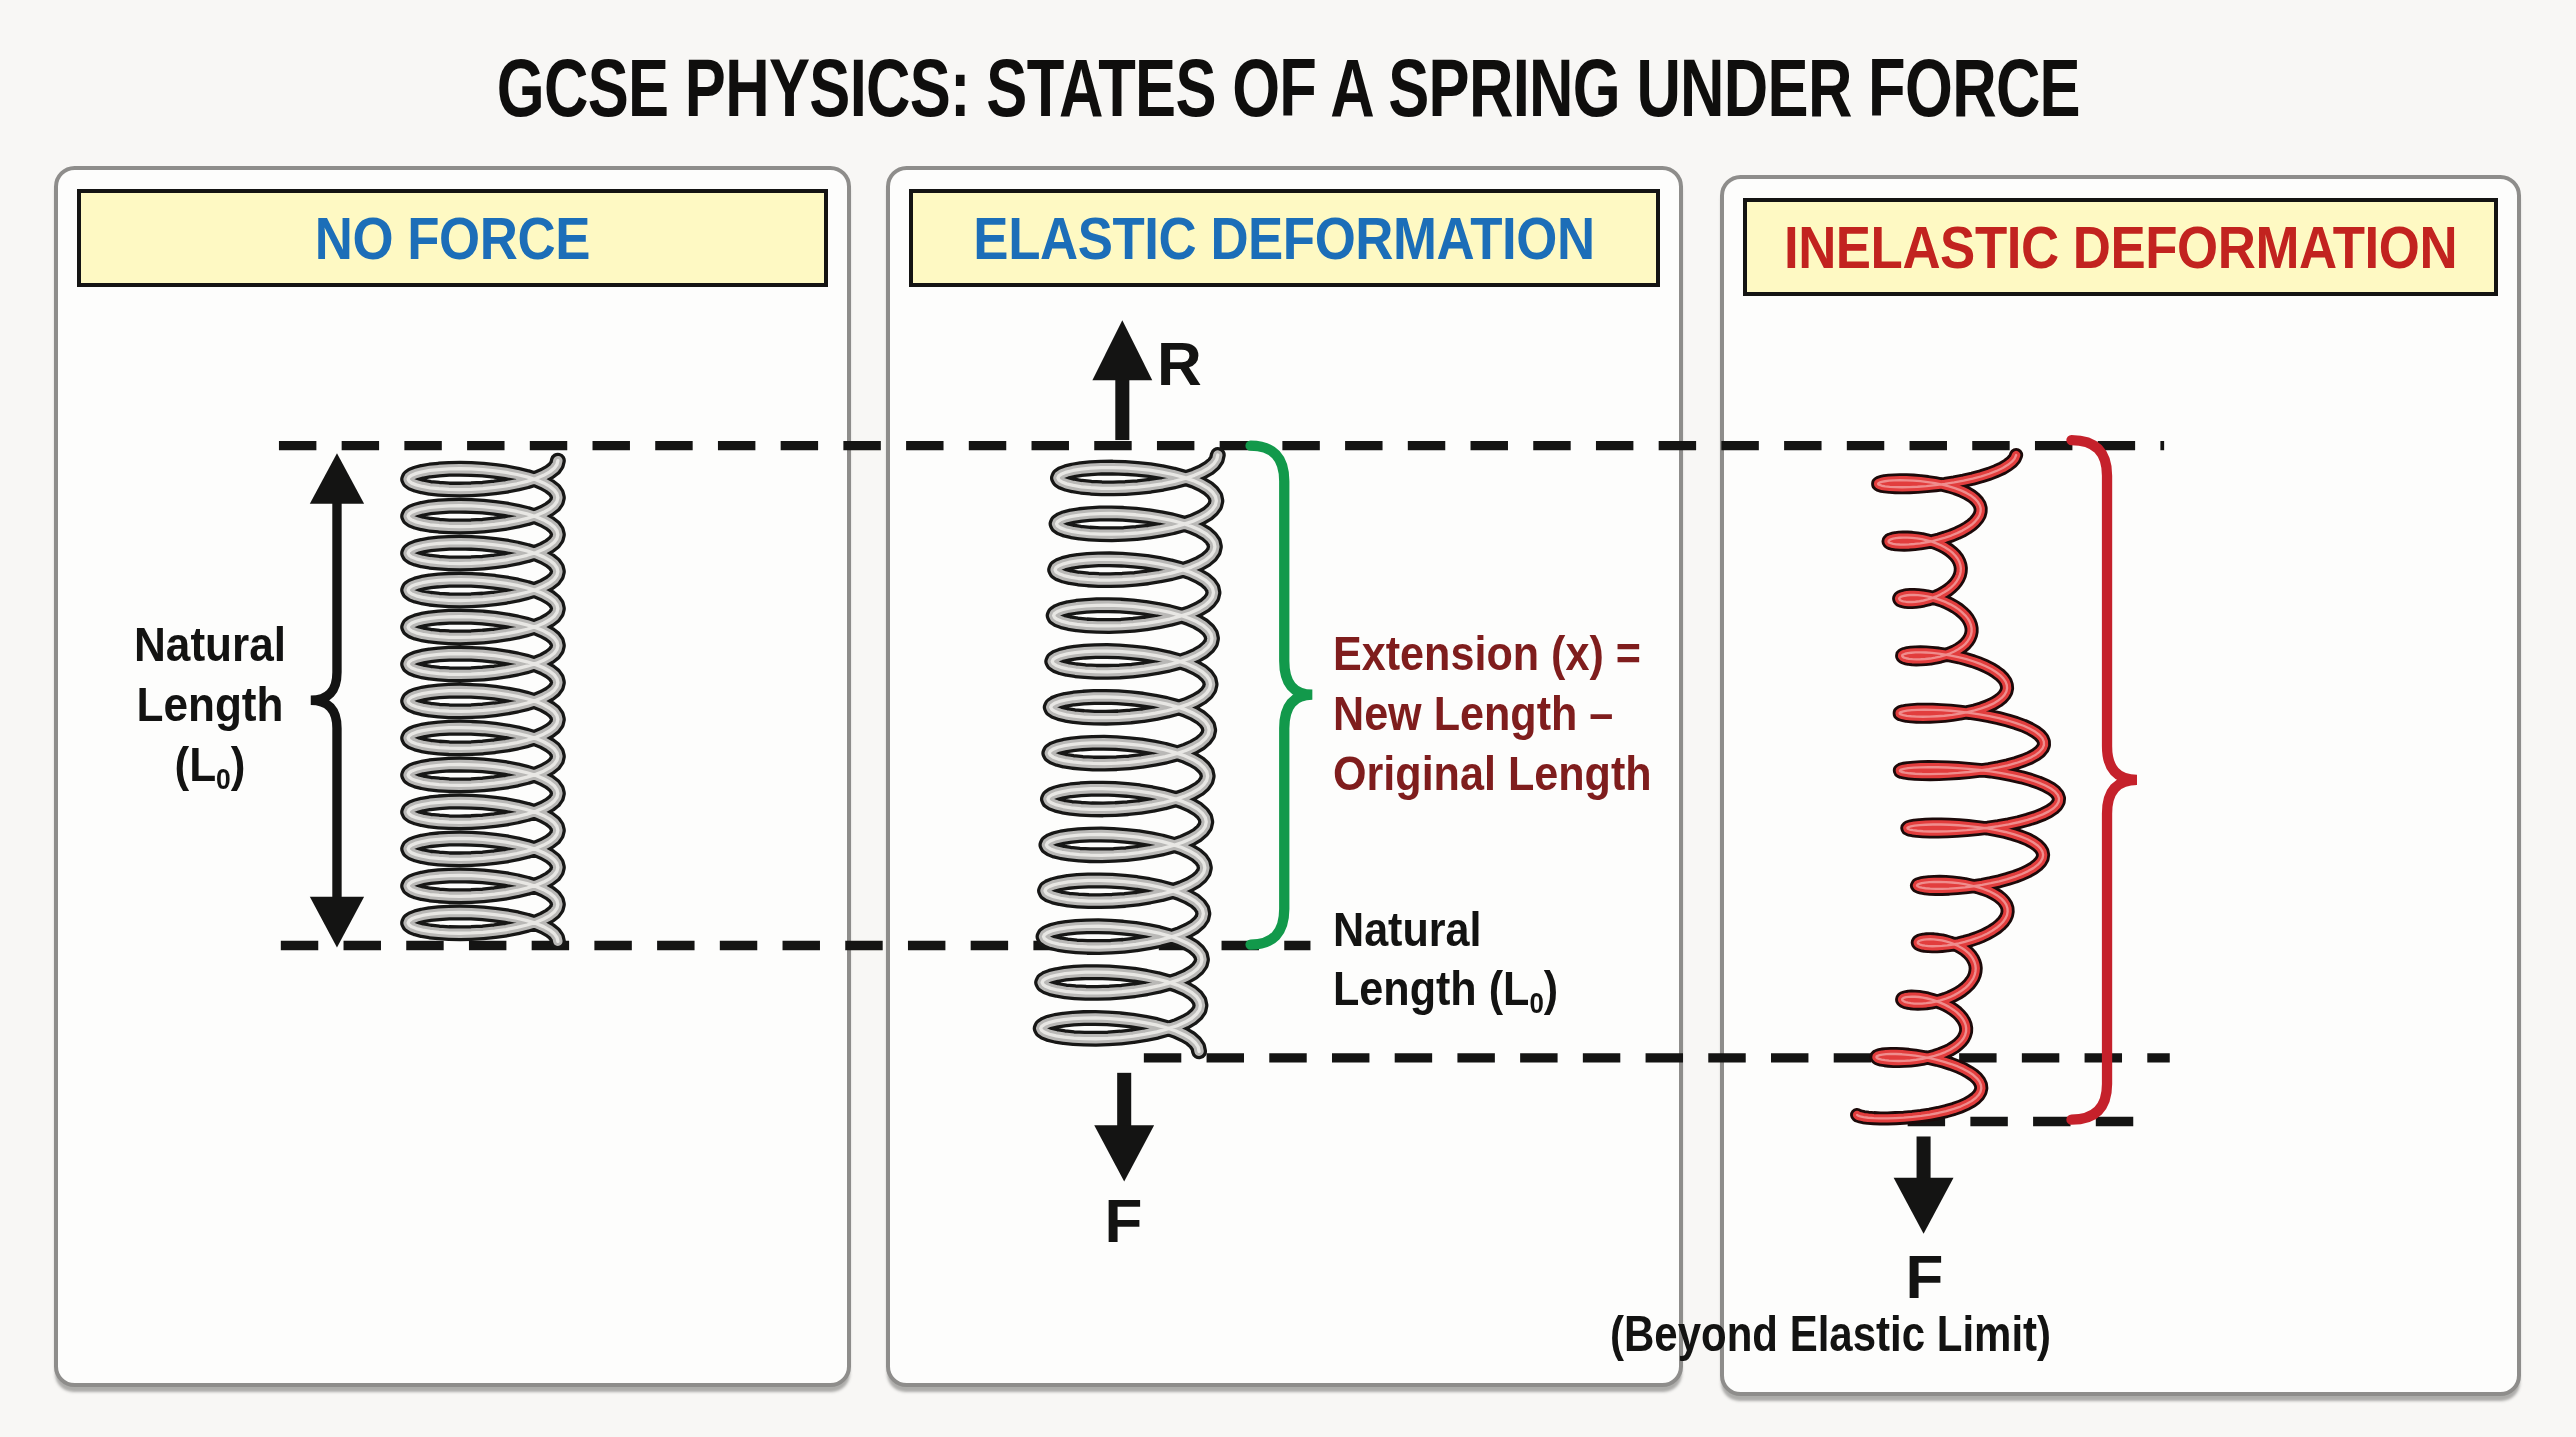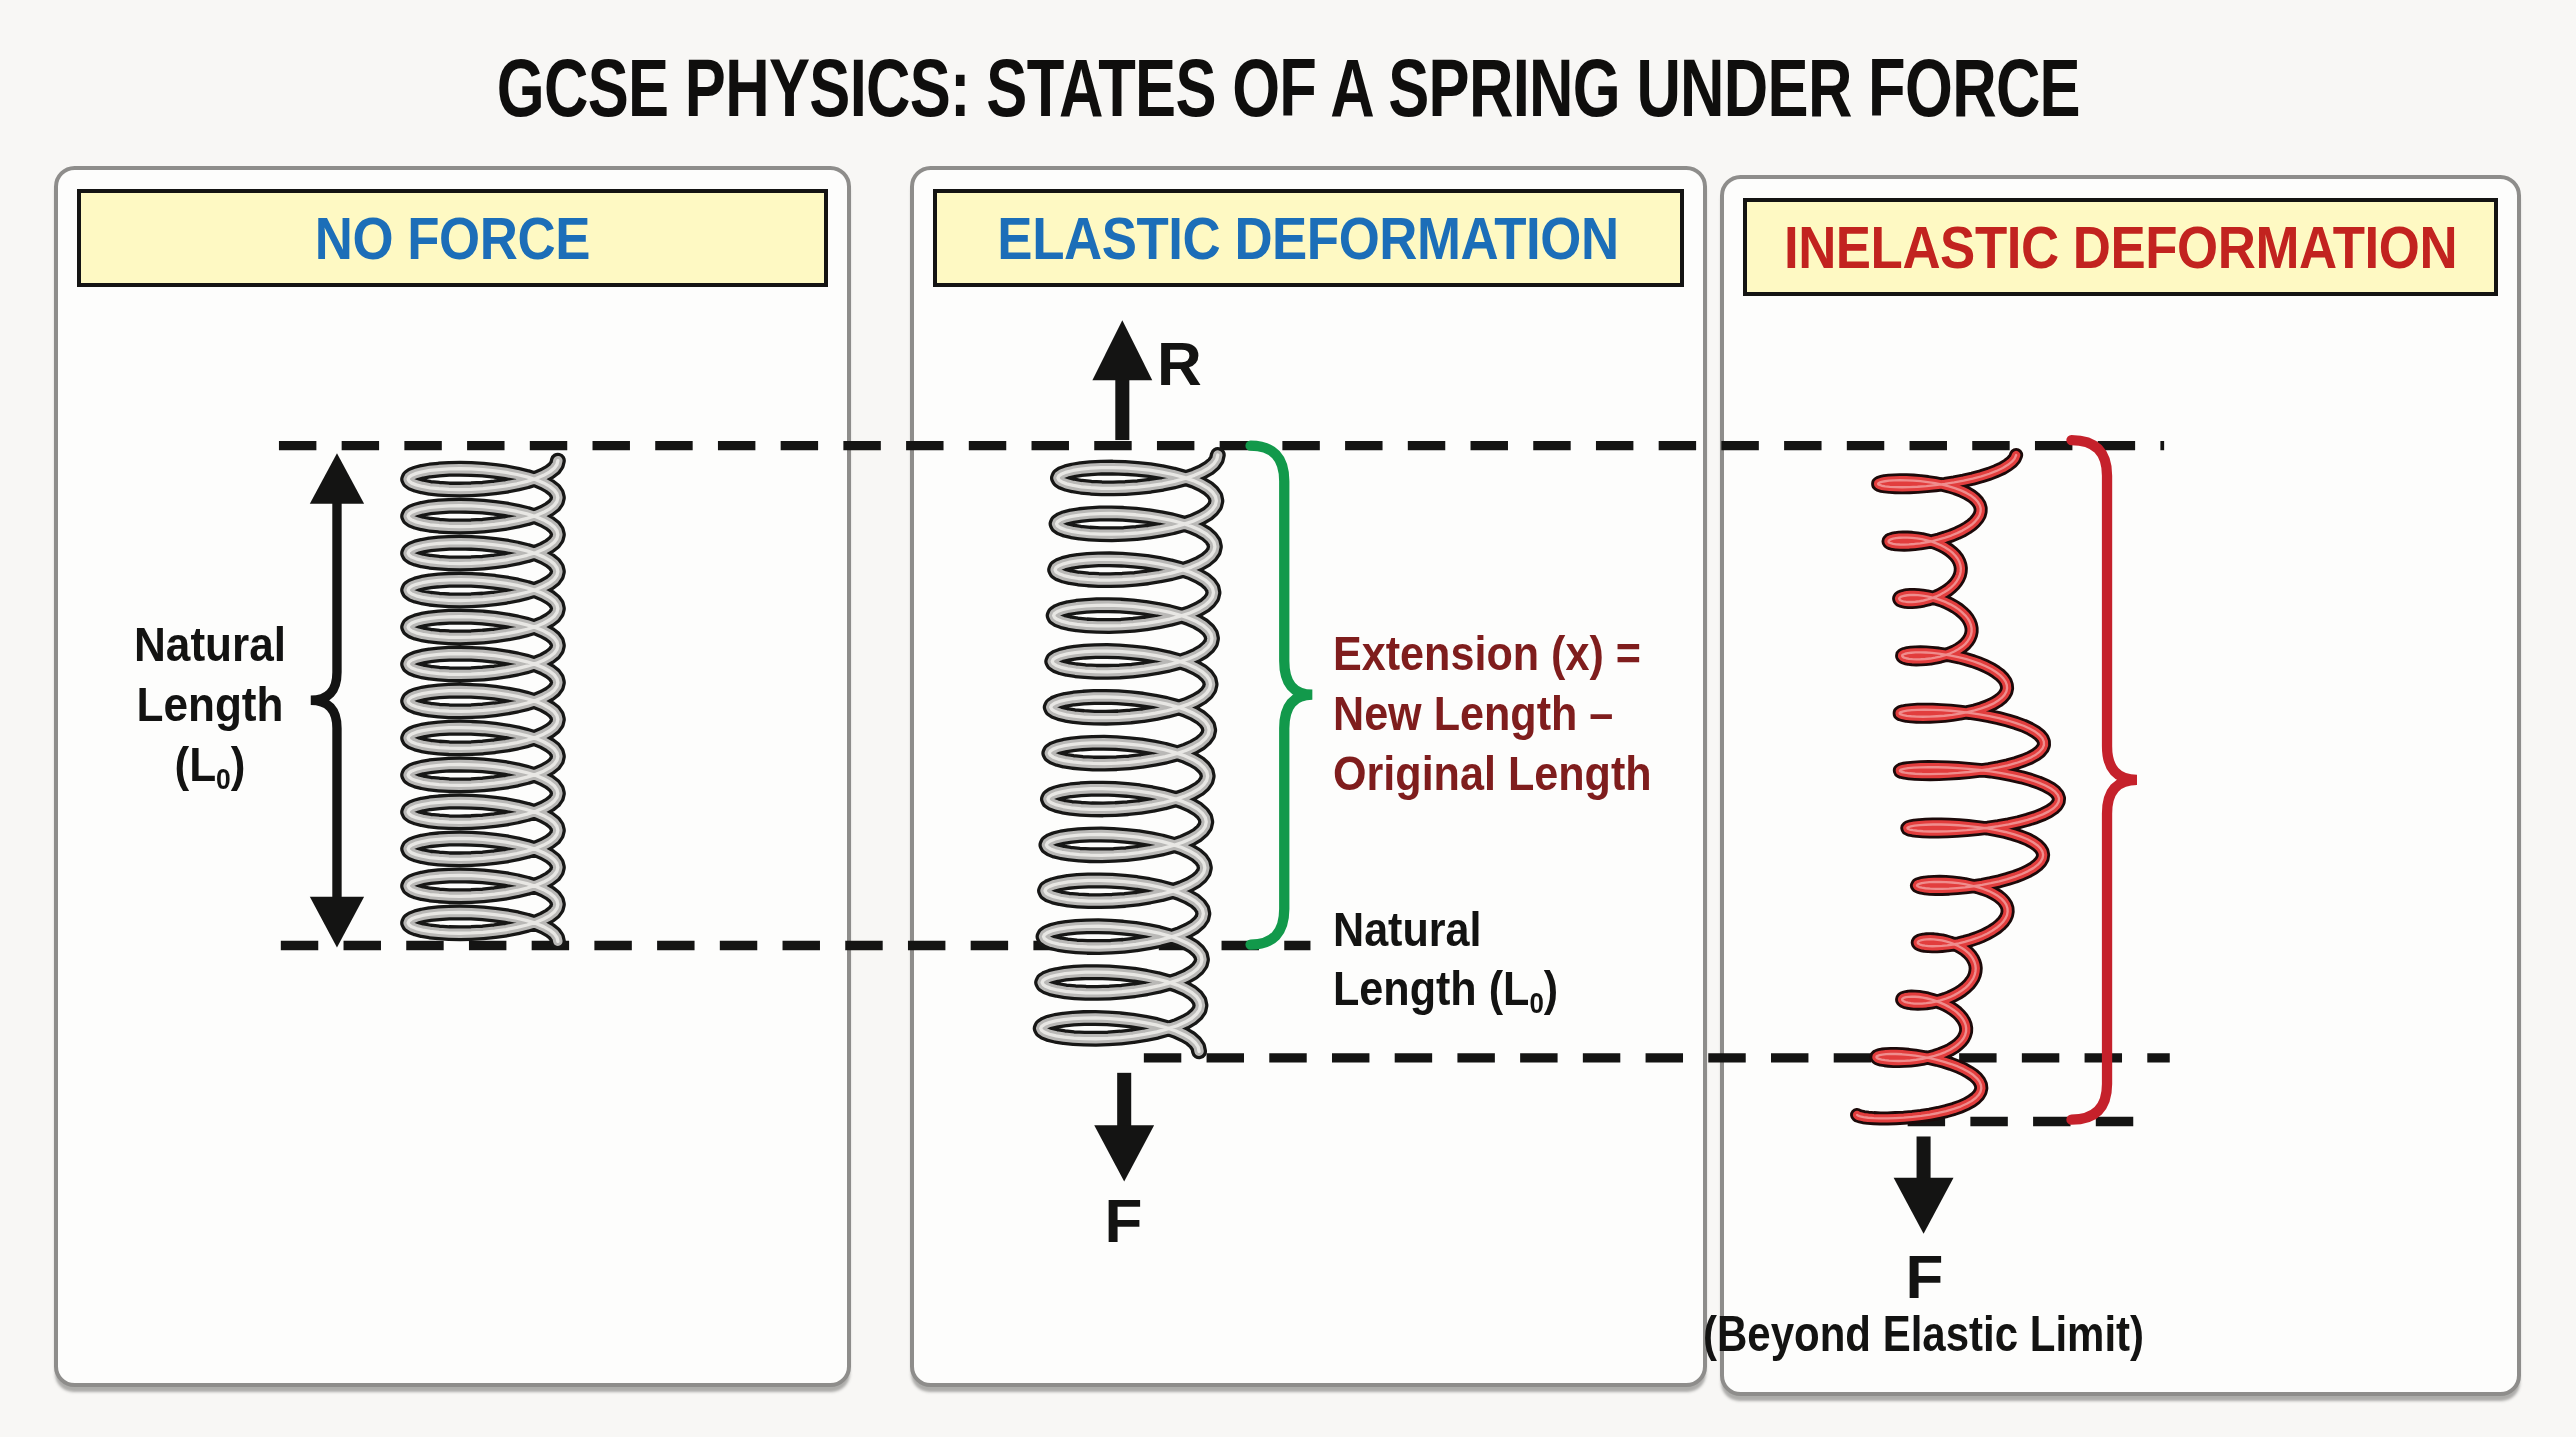--- a/index.html
+++ b/index.html
@@ -6,40 +6,40 @@
   .stage{position:relative;width:2576px;height:1438px;background:#f8f7f5;overflow:hidden;
          font-family:"Liberation Sans",sans-serif;}
   .cond{display:inline-block;transform:scaleX(0.75);transform-origin:50% 50%;white-space:nowrap;}
   .condH{display:inline-block;transform:scaleX(0.88);transform-origin:50% 50%;white-space:nowrap;}
   .title{position:absolute;left:0;top:41px;width:2576px;text-align:center;
          font-size:82px;font-weight:bold;color:#0f0e0d;letter-spacing:-0.9px;}
   .panel{position:absolute;top:166px;height:1213px;background:#fdfdfc;
          border:4.7px solid #8e8d8b;border-radius:20.6px;
          box-shadow:0 6.6px 2.8px -1.9px rgba(80,80,78,.45);}
   .p1{left:54px;width:789px;}
-  .p2{left:910px;width:789px;}
+  .p2{left:886px;width:789px;}
   .p3{left:1720px;width:793px;margin-top:9px;}
   .hdr{position:absolute;left:19px;right:19px;top:19px;height:90px;background:#fef9c3;
        border:4.7px solid #141413;display:flex;align-items:center;justify-content:center;
        font-size:60px;font-weight:bold;letter-spacing:-0.5px;}
   .blue{color:#1c6eb8;}
   .redhdr{color:#c2231f;}
   .gfx{position:absolute;left:0;top:0;width:2576px;height:1438px;pointer-events:none;}
   .lbl{position:absolute;font-weight:bold;color:#131312;}
   .lineblock{transform:scaleX(0.88);transform-origin:left top;white-space:nowrap;}
   .ctrblock{transform:scaleX(0.9);transform-origin:50% 0;white-space:nowrap;}
   .natural-left{left:90px;top:614px;width:240px;text-align:center;font-size:49px;line-height:60px;}
   .r-label{left:1157px;top:328px;font-size:62px;}
   .f-label-mid{left:1086px;top:1185px;width:75px;text-align:center;font-size:62px;}
   .f-label-right{left:1887px;top:1241px;width:75px;text-align:center;font-size:62px;}
   .ext-label{left:1333px;top:623px;font-size:49px;line-height:60px;color:#7f1d1d;}
   .natural-mid{left:1333px;top:900px;font-size:49px;line-height:59px;}
   .inel-label{left:2149px;top:571px;font-size:48px;line-height:60px;}
   .inel-label .red{color:#c42026;}
-  .beyond{left:1624px;top:1305px;width:562px;text-align:right;font-size:50px;}
+  .beyond{left:1550px;top:1305px;width:562px;text-align:center;font-size:50px;}
   .beyond .condB{display:inline-block;transform:scaleX(0.84);transform-origin:50% 50%;white-space:nowrap;}
   sub{font-size:0.6em;vertical-align:-0.28em;}
   
   .s-out,.s-mid,.s-hi{fill:none;stroke-linecap:round;stroke-linejoin:round;}
   .gray .s-out{stroke:#171716;stroke-width:17px;}
   .gray .s-mid{stroke:#b9b8b6;stroke-width:10px;}
   .gray .s-hi{stroke:#e8e7e4;stroke-width:3.5px;}
   .red .s-out{stroke:#1c0a0a;stroke-width:15px;}
   .red .s-mid{stroke:#e23d3d;stroke-width:9px;}
   .red .s-hi{stroke:#ef8d8d;stroke-width:2.5px;}

